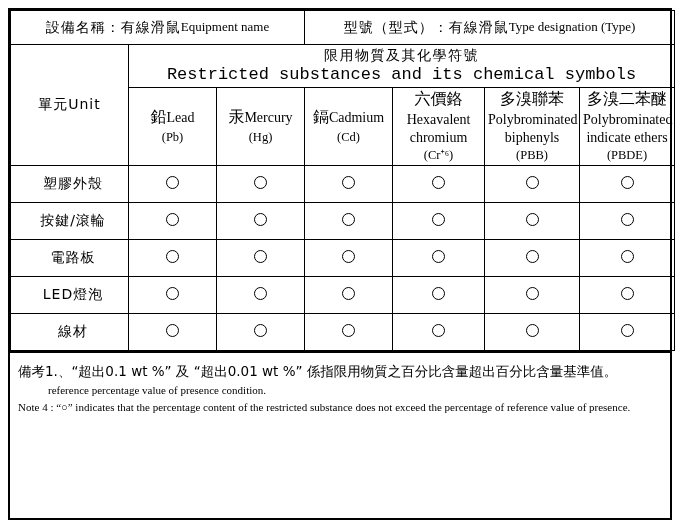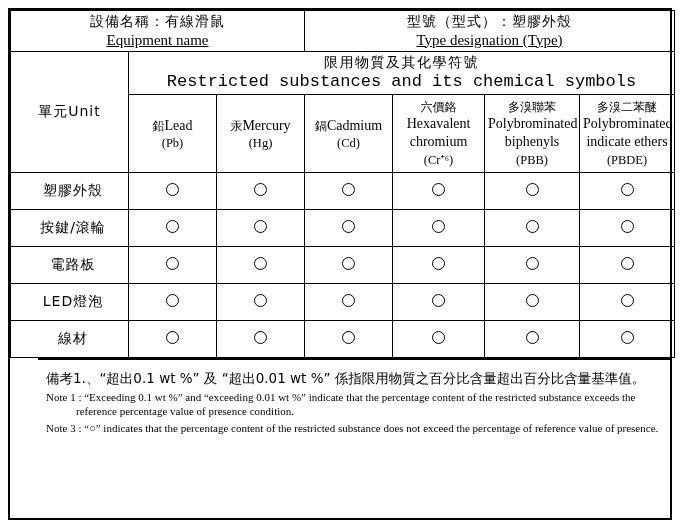--- a/index.html
+++ b/index.html
@@ -51,26 +51,24 @@
     font-size: 14.5px;
     line-height: 1.25;
   }
   .hdr-label .zh {
     font-family: "DejaVu Sans", sans-serif;
     font-size: 14px;
     letter-spacing: 1px;
   }
   .hdr-label .en {
     font-family: "Liberation Serif", serif;
-    font-size: 15px;
-    text-decoration: underline;
+    font-size: 13px;
   }
   .hdr-two {
     display: flex;
-    flex-direction: column;
     align-items: center;
     justify-content: center;
   }
   .hdr-two .zh { white-space: nowrap; }
   .hdr-two .en { white-space: nowrap; }
 
   .restricted-title {
     height: 42px;
   }
   .restricted-title .zh {
@@ -92,22 +90,22 @@
     font-size: 14px;
     letter-spacing: 1px;
   }
 
   .sub-hdr td {
     height: 78px;
     font-size: 12.5px;
     line-height: 1.3;
   }
   .sub-hdr .zh-el {
-    font-family: Liberation Sans, sans-serif;
-    font-size: 12px;
+    font-family: Liberation Mono, monospace;
+    font-size: 16px;
   }
   .sub-hdr .en-el {
     font-family: "Liberation Serif", serif;
     font-size: 14px;
   }
   .sub-hdr .sym {
     font-family: "Liberation Serif", serif;
     font-size: 12.5px;
   }
   .sub-inline { white-space: nowrap; }
@@ -128,21 +126,20 @@
     height: 13px;
     border: 1.3px solid #000;
     border-radius: 50%;
     box-sizing: border-box;
   }
 
   .notes {
     border-top: 2px solid #000;
     padding: 5px 0 4px 8px;
     box-sizing: border-box;
-    margin-left: 28px;
   }
   .note-zh {
     font-family: "DejaVu Sans", sans-serif;
     font-size: 13.5px;
     line-height: 1.5;
     margin: 3px 0 1px 0;
   }
   .note-en {
     font-family: "Liberation Serif", serif;
     font-size: 11px;
@@ -174,21 +171,21 @@
       <tbody>
           <tr class="hdr-row">
         <td colspan="3" class="no-left no-top hdr-label">
           <div class="hdr-two">
             <span class="zh">設備名稱：有線滑鼠</span>
             <span class="en">Equipment name</span>
           </div>
         </td>
         <td colspan="4" class="no-right no-top hdr-label">
           <div class="hdr-two">
-            <span class="zh">型號（型式）：塑膠外殼</span>
+            <span class="zh">型號（型式）：有線滑鼠</span>
             <span class="en">Type designation (Type)</span>
           </div>
         </td>
       </tr>
 
       <tr>
         <td rowspan="2" class="no-left unit-cell">
           <span>單元Unit</span>
         </td>
         <td colspan="6" class="no-right restricted-title">
@@ -284,20 +281,19 @@
         <td class="no-bottom"><span class="circle"></span></td>
         <td class="no-bottom"><span class="circle"></span></td>
         <td class="no-right no-bottom"><span class="circle"></span></td>
       </tr>
     </tbody>
       </table>
 
     <div class="notes">
       <div class="note-zh">備考1.、“超出0.1 wt %” 及 “超出0.01 wt %” 係指限用物質之百分比含量超出百分比含量基準值。</div>
       <div class="note-en">
-        <span>Note 1 : “Exceeding 0.1 wt %” and “exceeding 0.01 wt %” indicate that the percentage content of the restricted substance exceeds the</span>
         <span class="indent">reference percentage value of presence condition.</span>
       </div>
-      <div class="note-en">Note 3 : “○” indicates that the percentage content of the restricted substance does not exceed the percentage of reference value of presence.</div>
+      <div class="note-en">Note 4 : “○” indicates that the percentage content of the restricted substance does not exceed the percentage of reference value of presence.</div>
     </div>
 
   </div>
 </div>
 
 </body></html>

